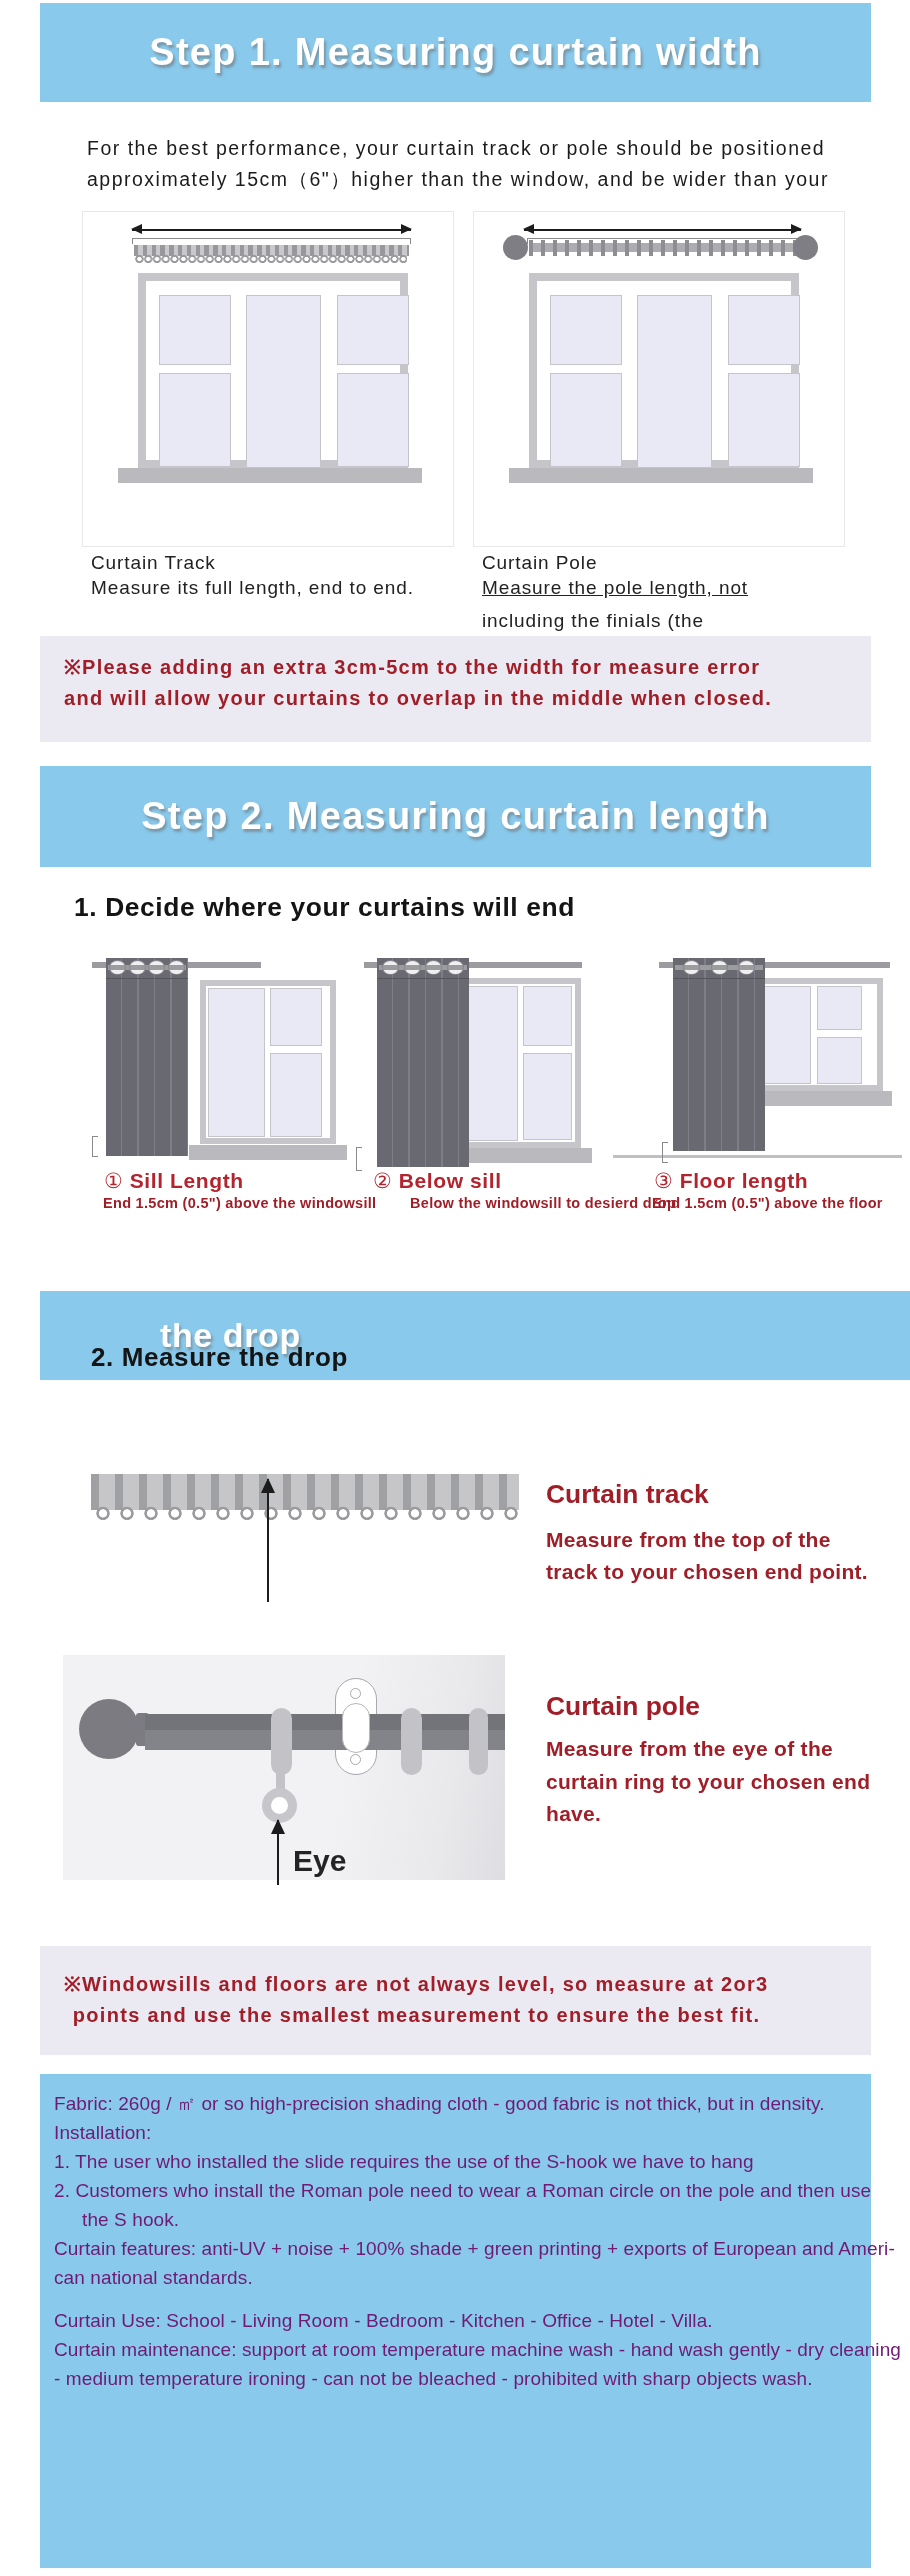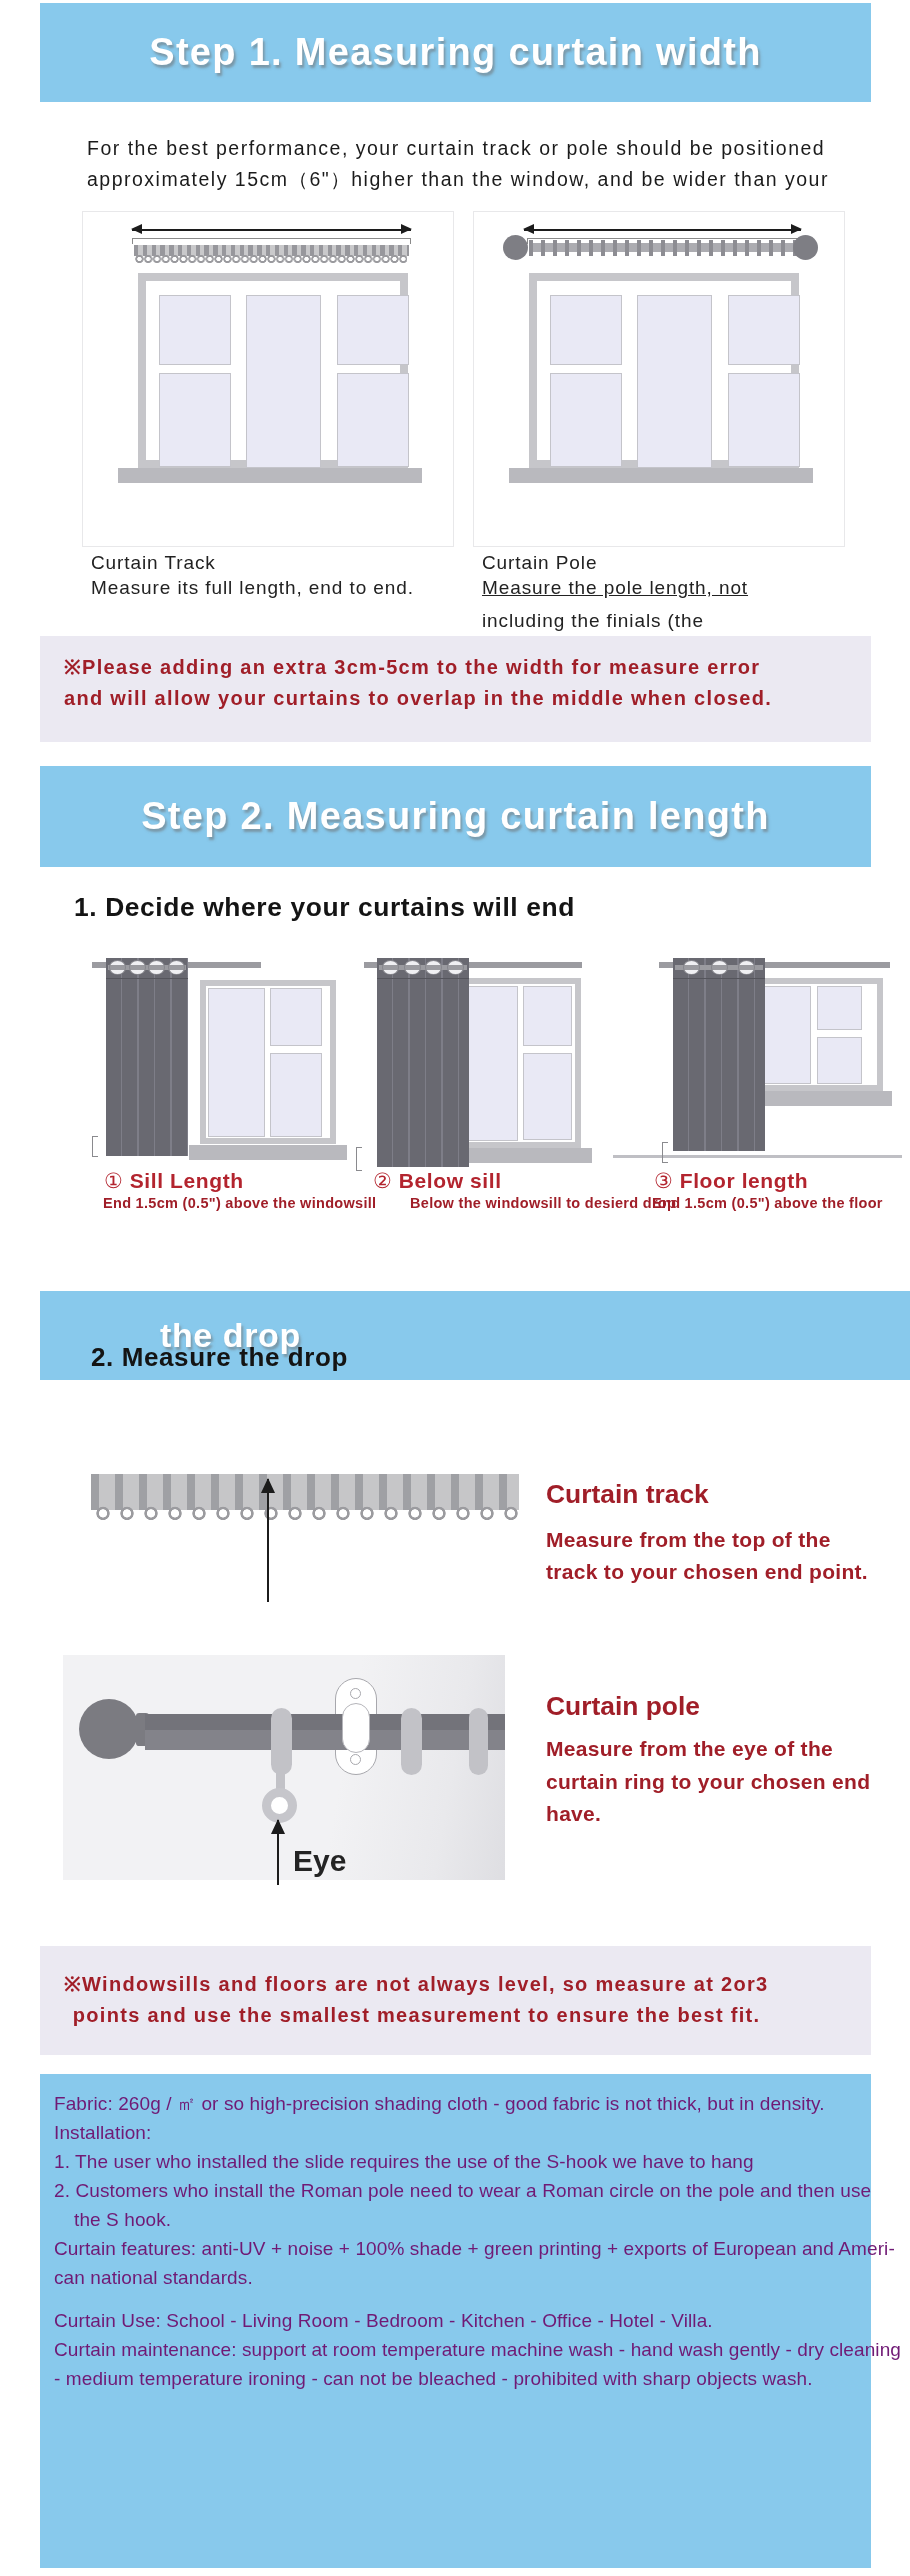--- a/index.html
+++ b/index.html
@@ -95,21 +95,21 @@
     border:1.9px solid #A8A8AD;background:#fff;box-sizing:border-box;}
   .screw{position:absolute;width:11.3px;height:11.3px;border-radius:50%;border:1.9px solid #A8A8AD;box-sizing:border-box;background:#fff;}
   .stem-front{position:absolute;left:279px;top:48px;width:28px;height:50px;border-radius:14px;
     background:#fff;border:1.3px solid #B5B5BA;box-sizing:border-box;}
   .eye-label{position:absolute;left:230px;top:189px;font-size:30px;font-weight:bold;color:#242424;}
 
   
   .bottom-block{position:absolute;left:40px;top:2074px;width:831px;height:494px;background:#88C9EC;
     color:#701a75;font-size:19px;box-sizing:border-box;padding:15px 0 0 14px;letter-spacing:0.1px;}
   .bottom-block .bl{line-height:29px;white-space:nowrap;}
-  .bottom-block .indent{margin-left:20px;}
+  .bottom-block .indent{margin-left:28px;}
   .bottom-block .gap{margin-top:14px;}
 </style>
 </head>
 <body>
 
 <div id="canvas">
 
   <div class="band band1">
     <span>Step 1. Measuring curtain width</span>
   </div>

